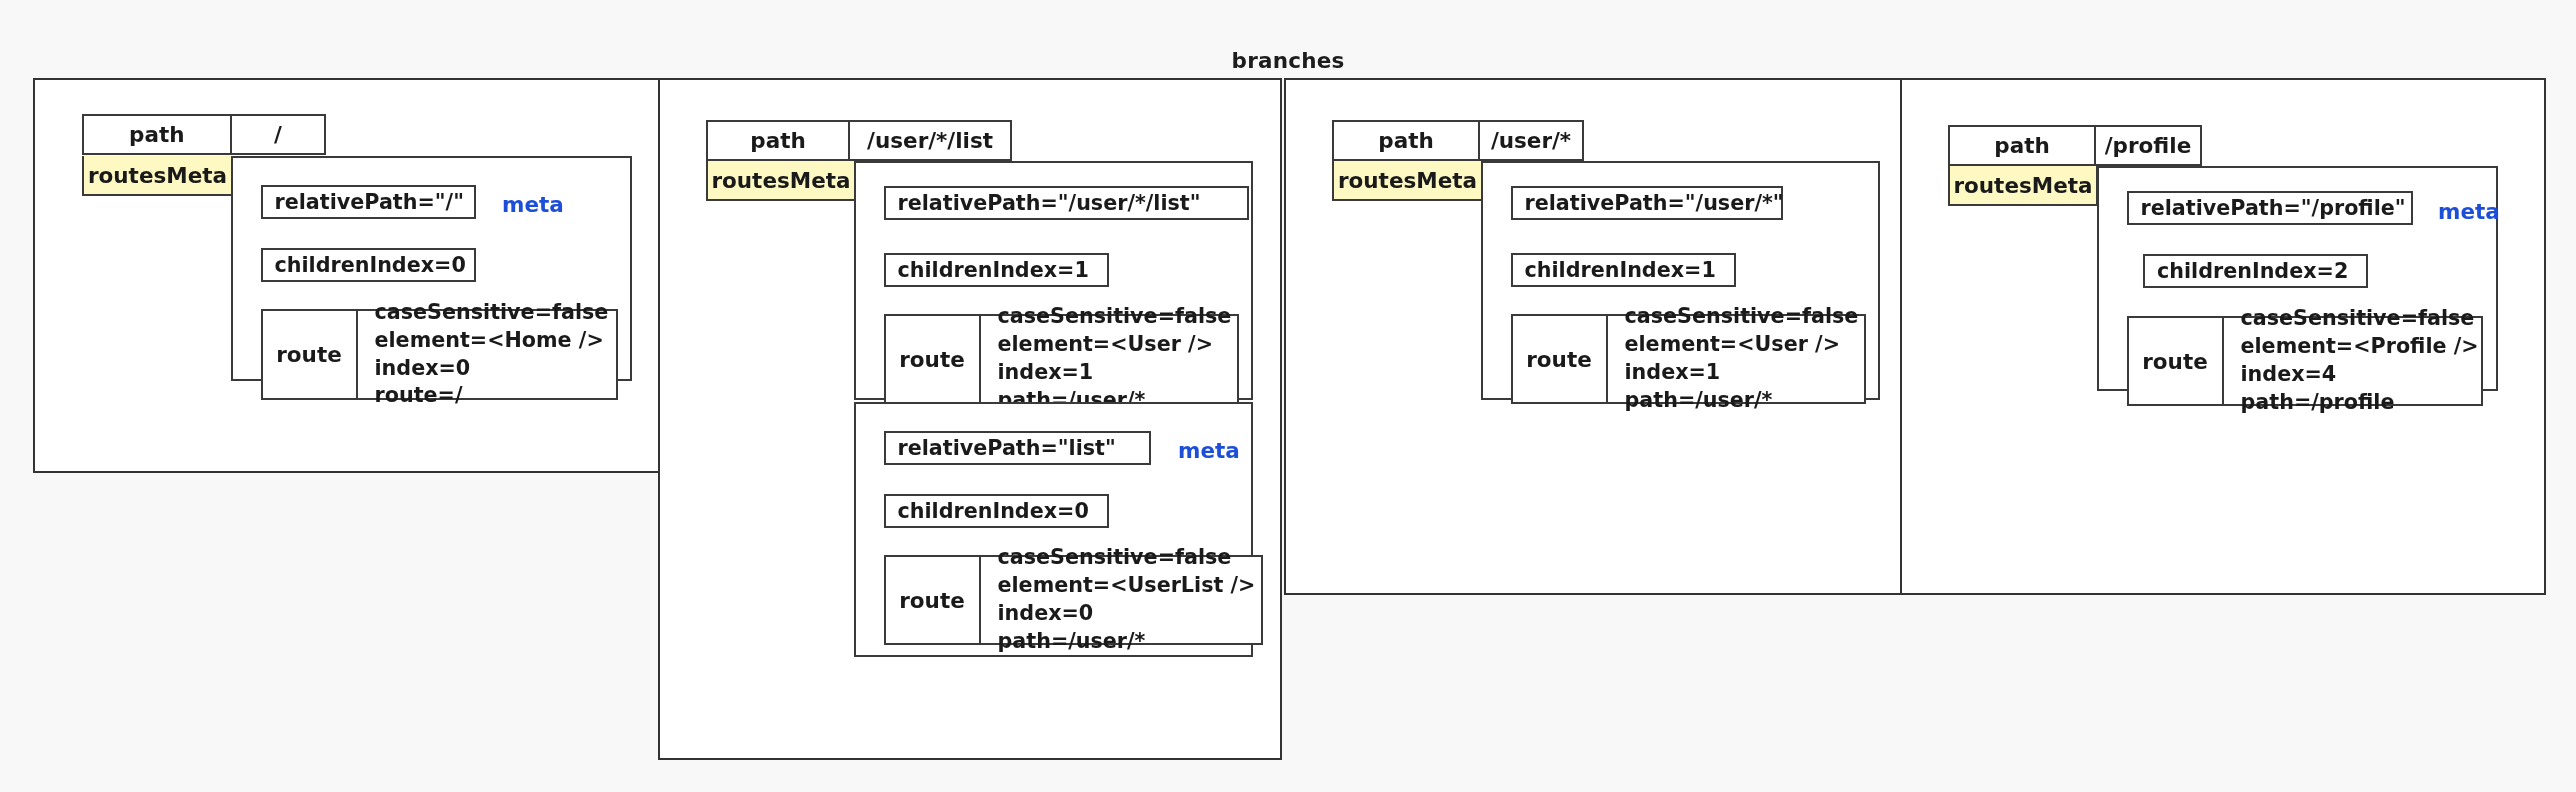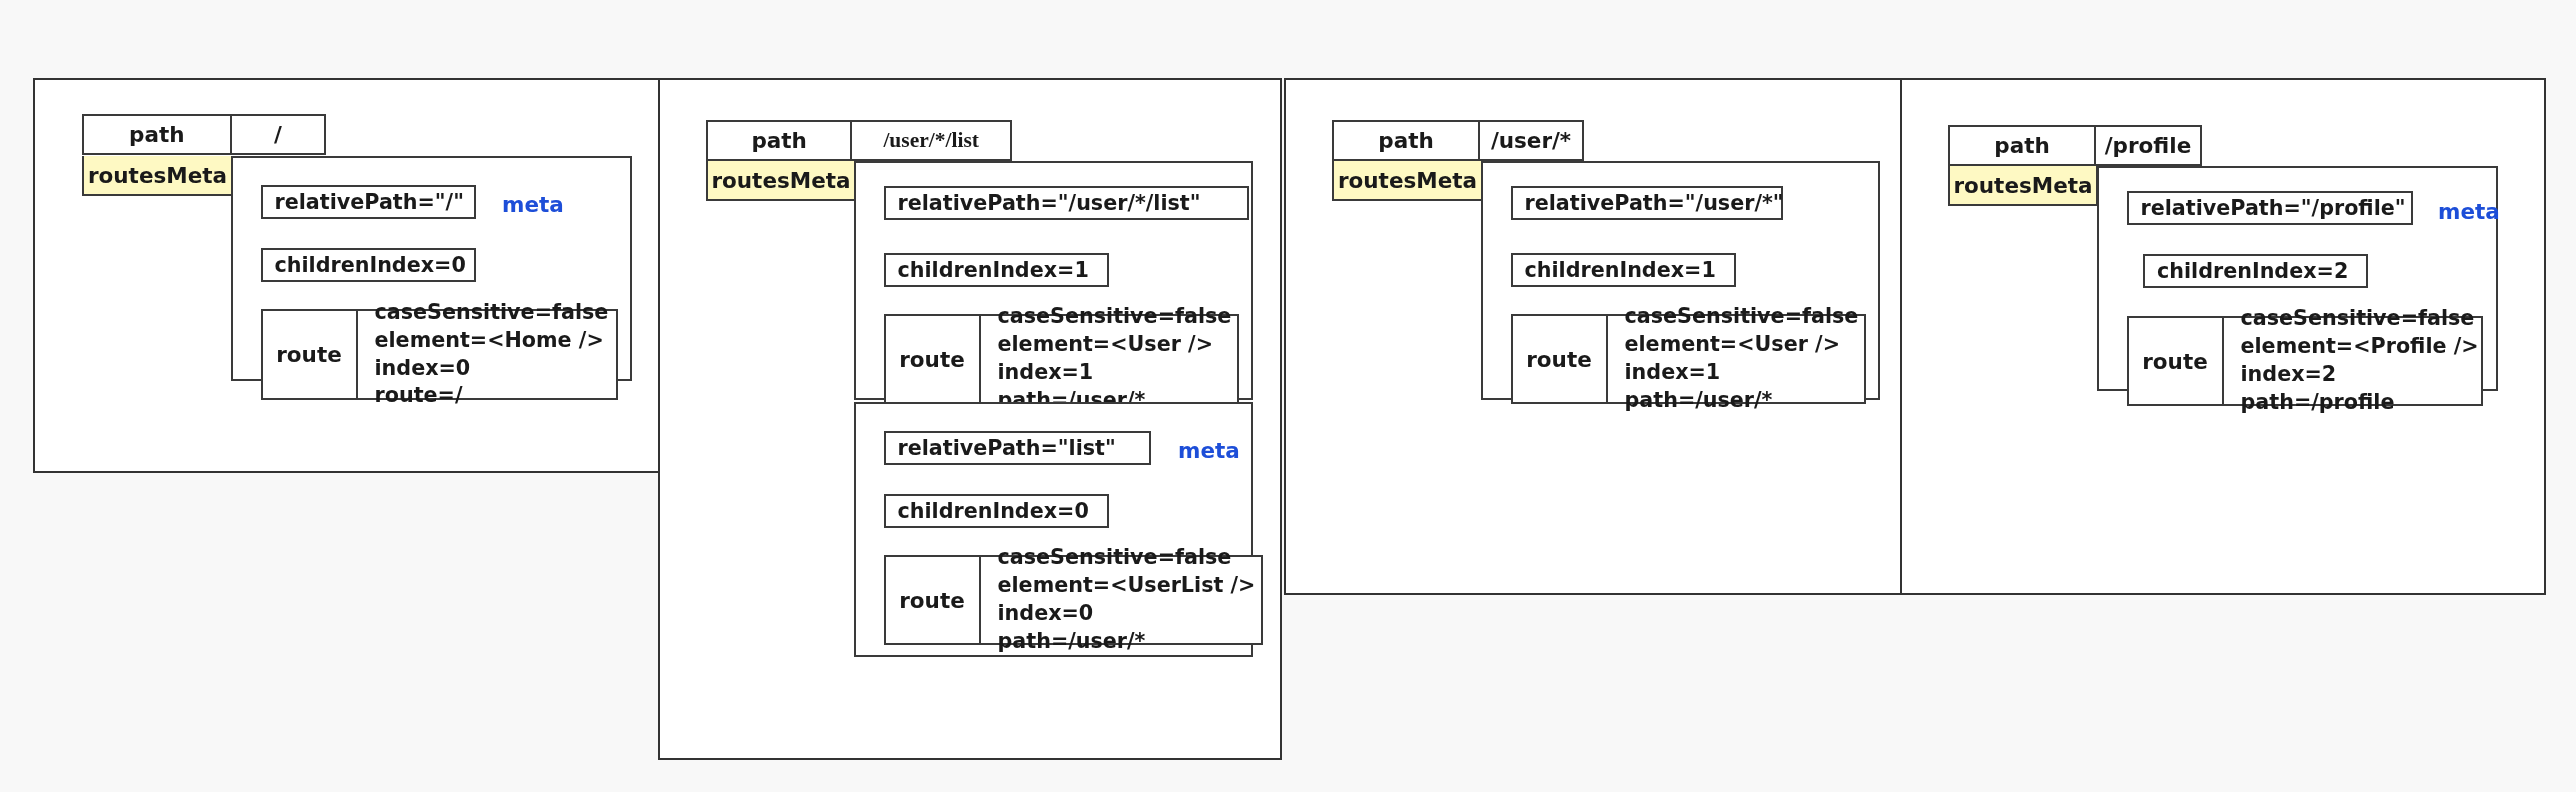--- a/index.html
+++ b/index.html
@@ -152,20 +152,21 @@
     font-weight: 600;
     line-height: 1.35;
     white-space: nowrap;
   }
 </style>
 </head>
 <body>
 
 <div id="root">
 
+  <div class="branches-title">branches</div>
 
   <div class="branch" style="left:33px; top:78px; width:628px; height:395px;">
 
     <div class="kv" style="left:47px; top:34px; width:244px;">
       <div class="k" style="width:151px;">path</div>
       <div class="v" style="width:94px;">/</div>
     </div>
 
     <div class="routes-meta-cell" style="left:47px; top:76px; width:151px;">routesMeta</div>
 
@@ -186,21 +187,21 @@
           <span>route=/</span>
         </div>
       </div>
     </div>
   </div>
 
   <div class="branch" style="left:658px; top:78px; width:624px; height:682px;">
 
     <div class="kv" style="left:46px; top:40px; width:306px;">
       <div class="k" style="width:150px;">path</div>
-      <div class="v" style="width:164px;font-family:Liberation Serif, serif;">/user/*/list</div>
+      <div class="v" style="width:164px;">/user/*/list</div>
     </div>
 
     <div class="routes-meta-cell" style="left:46px; top:81px; width:150px;">routesMeta</div>
 
     <div class="meta-panel" style="left:194px; top:81px; width:399px; height:239px;">
 
       <div class="chip" style="left:27.5px; top:23px; width:365px;">relativePath="/user/*/list"</div>
 
       <div class="chip" style="left:27.5px; top:90px; width:225px;">childrenIndex=1</div>
 
@@ -277,21 +278,21 @@
 
       <div class="meta-label" style="left:339px; top:31px;">meta</div>
 
       <div class="chip" style="left:44px; top:86px; width:225px;">childrenIndex=2</div>
 
       <div class="route-tbl" style="left:27.5px; top:148px; width:356px; height:90px;">
         <div class="rlabel" style="width:95px;">route</div>
         <div class="rbody">
           <span>caseSensitive=false</span>
           <span>element=&lt;Profile /&gt;</span>
-          <span>index=2</span>
+          <span>index=4</span>
           <span>path=/profile</span>
         </div>
       </div>
     </div>
   </div>
 
 </div>
 
 
 </body></html>

